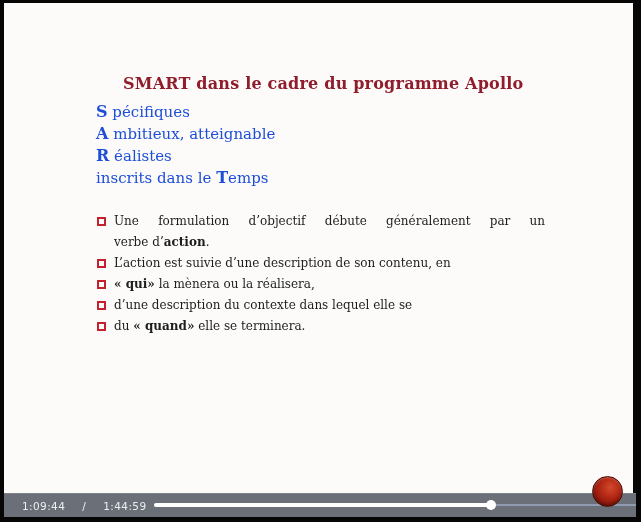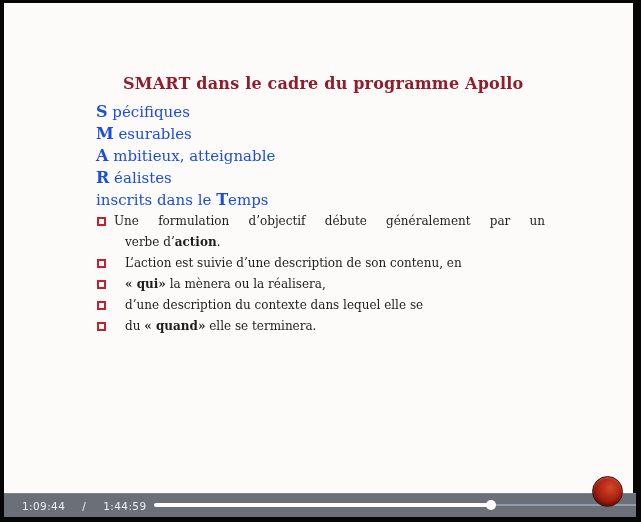--- a/index.html
+++ b/index.html
@@ -37,21 +37,21 @@
   .bullet-item { display:flex; align-items:flex-start; }
   .bullet-square {
     flex:0 0 auto;
     width:5px; height:5px;
     border:2.5px solid #c4212e;
     background:#fff;
     margin-top:6px; margin-right:8px;
   }
   .bullet-text { flex:1; min-width:0; }
   .bullet-text .line { text-align:justify; text-align-last:justify; }
-  .bullet-text .line:last-child { text-align-last:left;margin-left:11px; }
+  .bullet-text .line:last-child { text-align-last:left; }
   .b { font-weight:bold; }
 
   
   .player-bar {
     position:absolute; left:4px; top:493px;
     width:632px; height:24px;
     background:#6a6f78;
     border-top:1px solid #7c818a;
     box-sizing:border-box;
     font-family:"DejaVu Sans", sans-serif;
@@ -99,21 +99,20 @@
     cursor:pointer;
   }
 </style>
 </head>
 <body>
 
 <div class="slide">
   <div class="slide-title">SMART dans le cadre du programme Apollo</div>
   <div class="acronym">
       <div class="acronym-line"><span class="b">S</span><span> pécifiques</span></div>
-      <div class="acronym-line"><span class="b">M</span><span> esurables</span></div>
       <div class="acronym-line"><span class="b">A</span><span> mbitieux, atteignable</span></div>
       <div class="acronym-line"><span class="b">R</span><span> éalistes</span></div>
       <div class="acronym-line"><span>inscrits dans le </span><span class="b">T</span><span>emps</span></div>
     </div>
   <div class="bullets">
       <div class="bullet-item">
         <span class="bullet-square"></span>
         <div class="bullet-text">
           <div class="line"><span>Une formulation d’objectif débute généralement par un</span></div>
           <div class="line"><span>verbe d’</span><span class="b">action</span><span>.</span></div>

